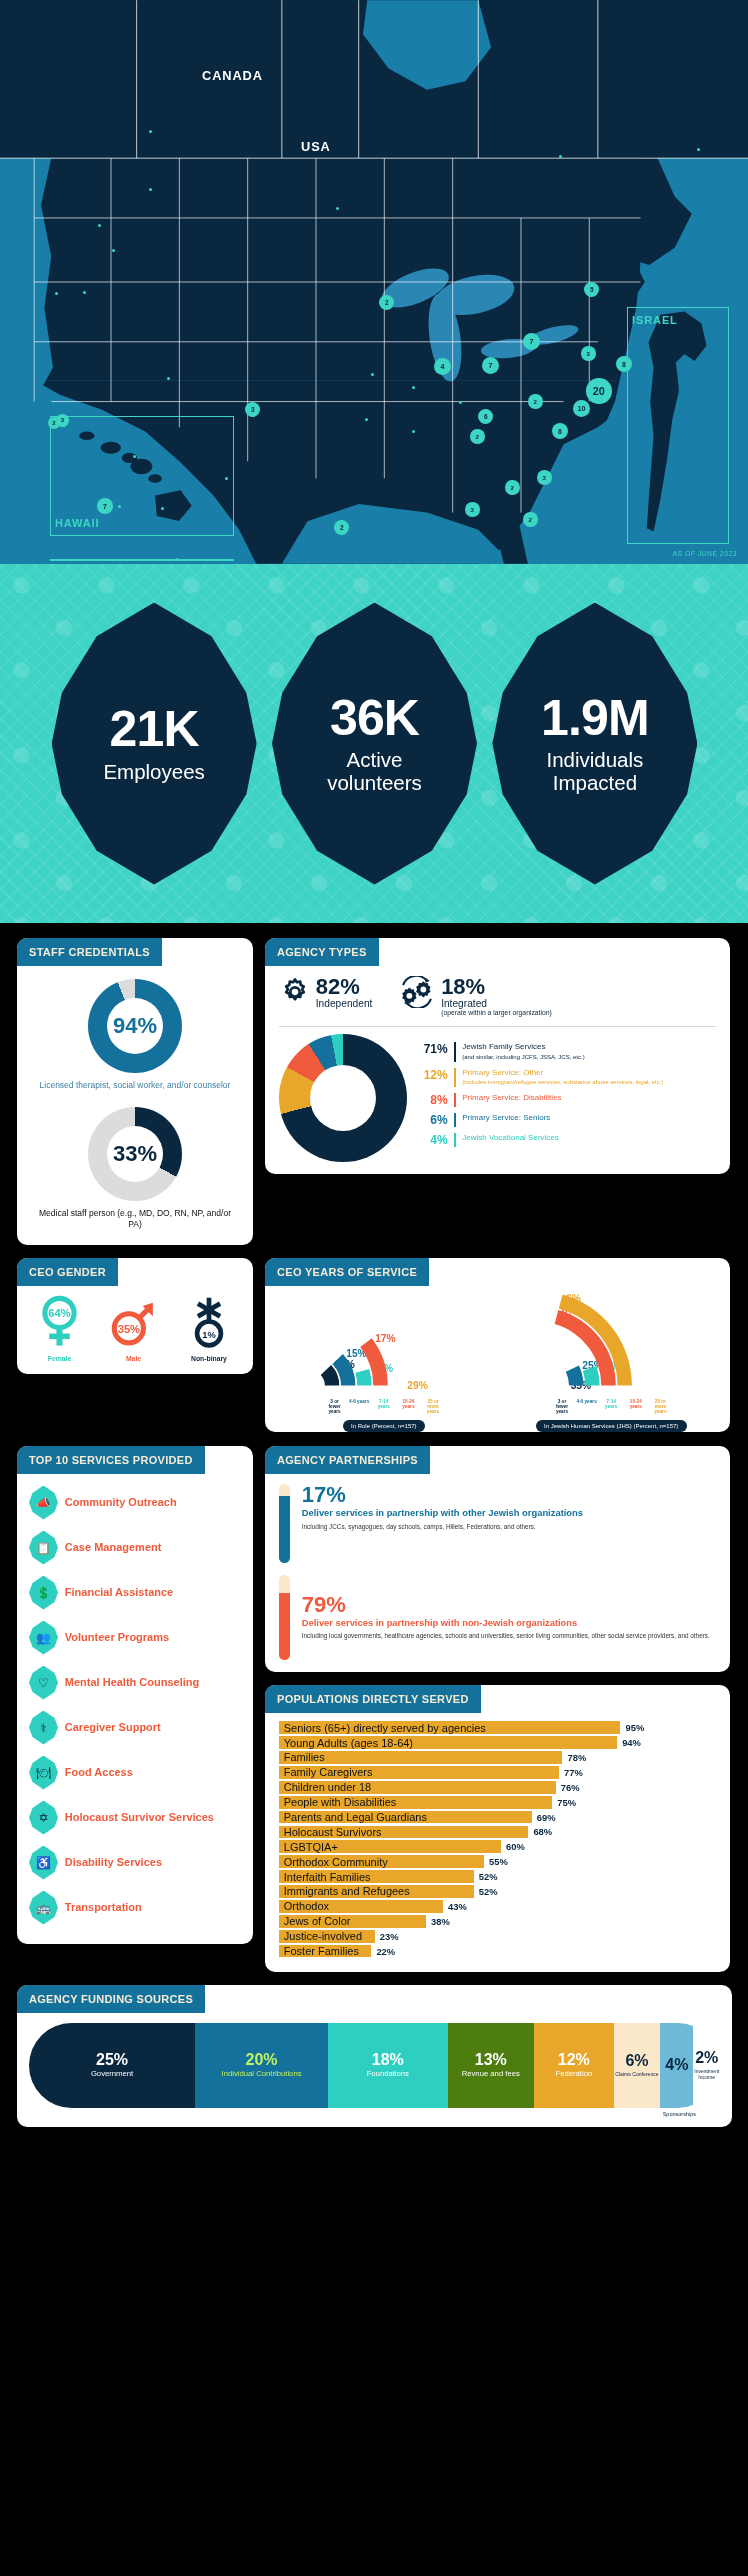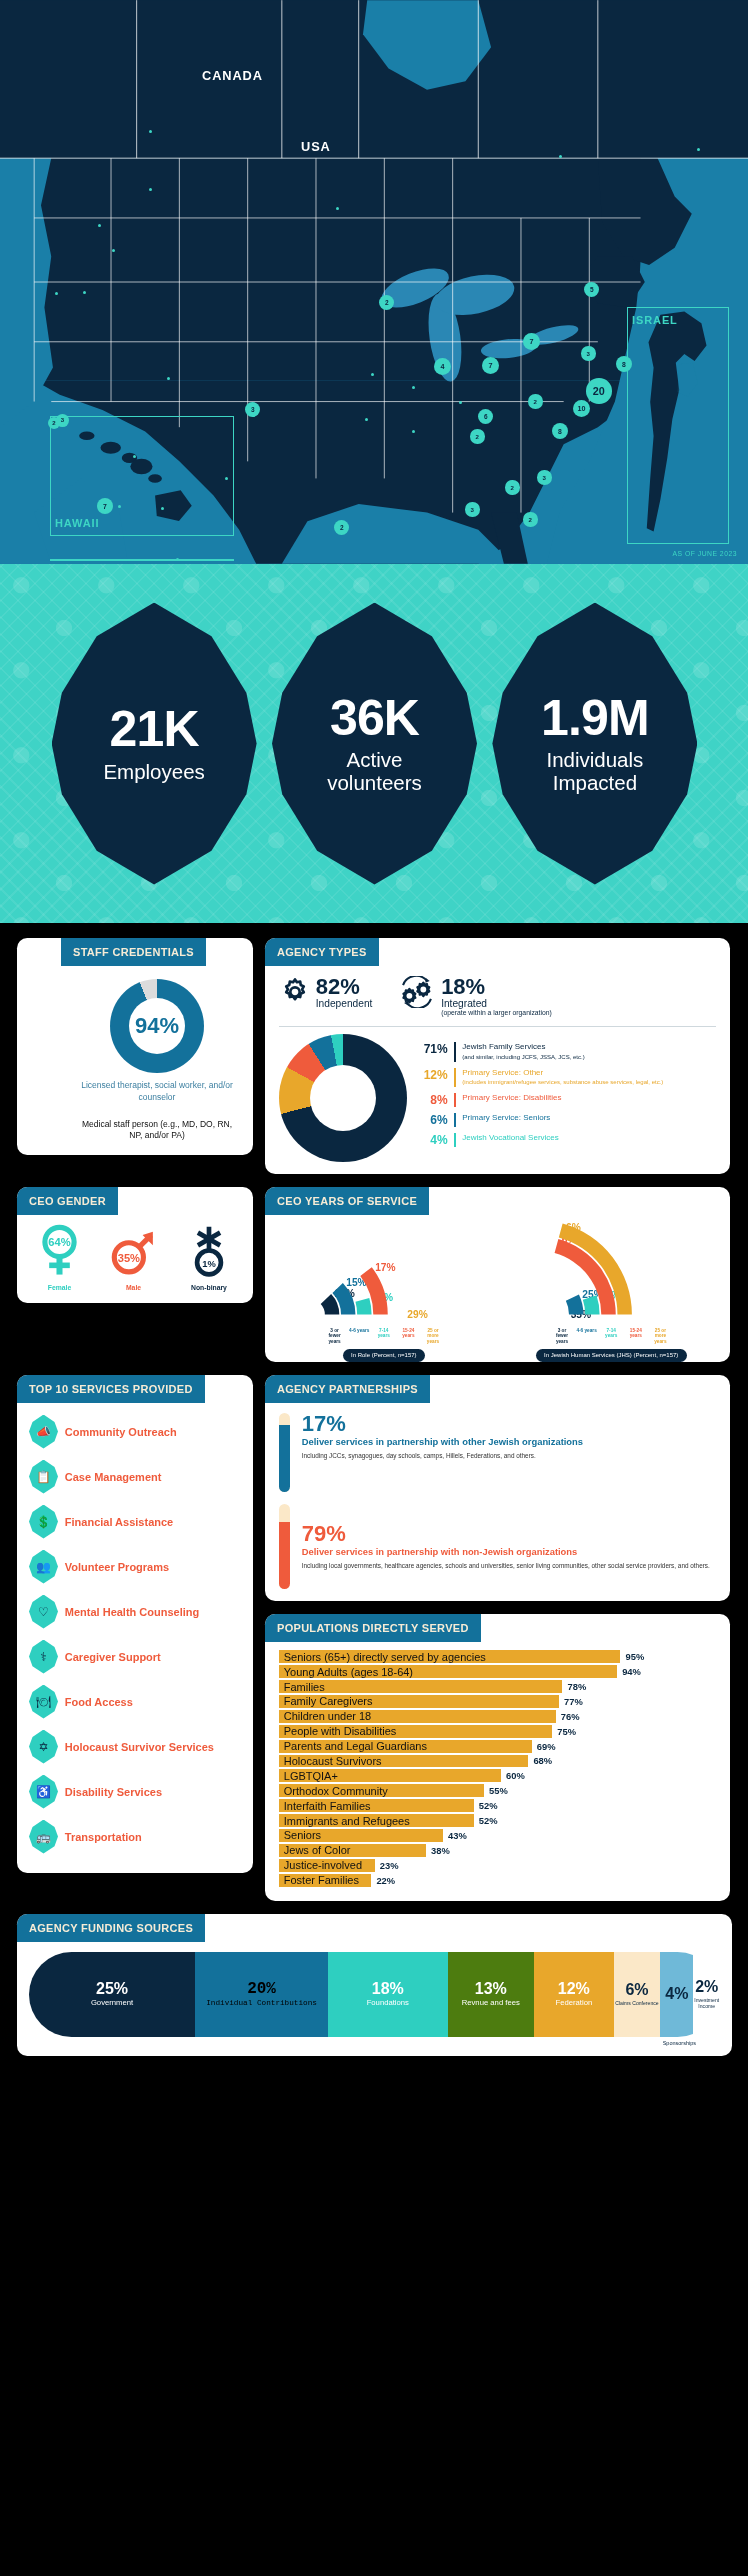--- a/index.html
+++ b/index.html
@@ -273,30 +273,33 @@
       <div class="kpi-leaf">
         <div class="kpi-num">1.9M</div>
         <div class="kpi-lbl">Individuals<br>Impacted</div>
       </div>
     </div>
 </div>
 
 <div class="cards">
 
   <div class="row" style="margin-bottom:13.7px;">
-    <div class="card" style="width:236px;padding-left:44px;">
+    <div class="card" style="width:236px;">
       <div class="card-head-wrap"><span class="card-head">STAFF CREDENTIALS</span></div>
       <div style="padding:13.7px 15.4px 13.7px;" id="staff-donuts">
           <div style="margin-bottom: 15.4px;">
             <div class="donut" style="background:conic-gradient(#13719b 0deg 338.40000000000003deg,#dcdcdc 338.40000000000003deg 360deg)">
               <div class="donut-val" style="color:#13719b">94%</div>
             </div>
             <div class="donut-cap" style="color:#3c7fa0">Licensed therapist, social worker, and/or counselor</div>
           </div>
           <div style="margin-bottom: 0px;">
+            <div class="donut" style="background:conic-gradient(#0a2740 0deg 118.8deg,#dcdcdc 118.8deg 360deg)">
+              <div class="donut-val" style="color:#0a2740">33%</div>
+            </div>
             <div class="donut-cap" style="color:#111">Medical staff person (e.g., MD, DO, RN, NP, and/or PA)</div>
           </div>
         </div>
     </div>
 
     <div class="card" style="width:465px;">
       <div class="card-head-wrap"><span class="card-head">AGENCY TYPES</span></div>
       <div style="padding:10.2px 13.7px 5.1px; display:flex; gap:25.6px;">
         <div class="gearstat">
           <svg width="32" height="32" viewBox="0 0 24 24">
@@ -604,21 +607,21 @@
               <span class="pop-val">52%</span>
             </div>
             <div class="pop-row">
               <span class="pop-bar" style="width:44.56%;background:#e8a72b">
                 <span>Immigrants and Refugees</span>
               </span>
               <span class="pop-val">52%</span>
             </div>
             <div class="pop-row">
               <span class="pop-bar" style="width:37.54%;background:#e8a72b">
-                <span>Seniors</span>
+                <span>Orthodox</span>
               </span>
               <span class="pop-val">43%</span>
             </div>
             <div class="pop-row">
               <span class="pop-bar" style="width:33.64%;background:#e8a72b">
                 <span>Jews of Color</span>
               </span>
               <span class="pop-val">38%</span>
             </div>
             <div class="pop-row">
@@ -638,21 +641,21 @@
     </div>
   </div>
 
   <div class="card" style="width:715px;">
     <div class="card-head-wrap"><span class="card-head">AGENCY FUNDING SOURCES</span></div>
     <div class="fund-bar" id="fund-bar">
         <div class="fund-seg" style="flex: 25 1 0%; background: rgb(10, 39, 64); color: rgb(255, 255, 255);">
           <span class="fund-pct">25%</span>
           <span class="fund-nm" style="font-size:7.7px">Government</span>
         </div>
-        <div class="fund-seg" style="flex: 20 1 0%; background: rgb(19, 113, 155); color: #000000; font-family: Liberation Mono, monospace;">
+        <div class="fund-seg" style="flex: 20 1 0%; background: rgb(19, 113, 155); color: #bef264;">
           <span class="fund-pct">20%</span>
           <span class="fund-nm" style="font-size:7.7px">Individual Contributions</span>
         </div>
         <div class="fund-seg" style="flex: 18 1 0%; background: rgb(46, 207, 192); color: rgb(255, 255, 255);">
           <span class="fund-pct">18%</span>
           <span class="fund-nm" style="font-size:7.7px">Foundations</span>
         </div>
         <div class="fund-seg" style="flex: 13 1 0%; background: #4d7c0f; color: rgb(255, 255, 255);">
           <span class="fund-pct">13%</span>
           <span class="fund-nm" style="font-size:7.7px">Revnue and fees</span>

